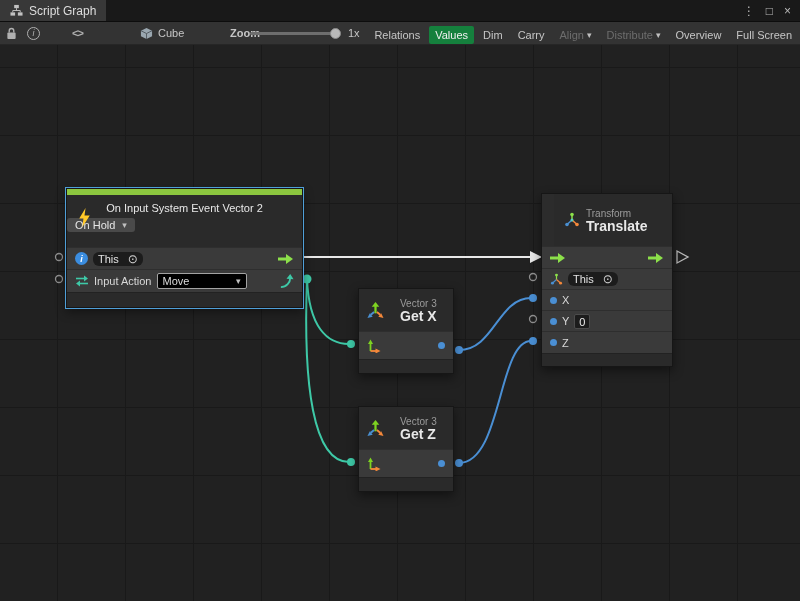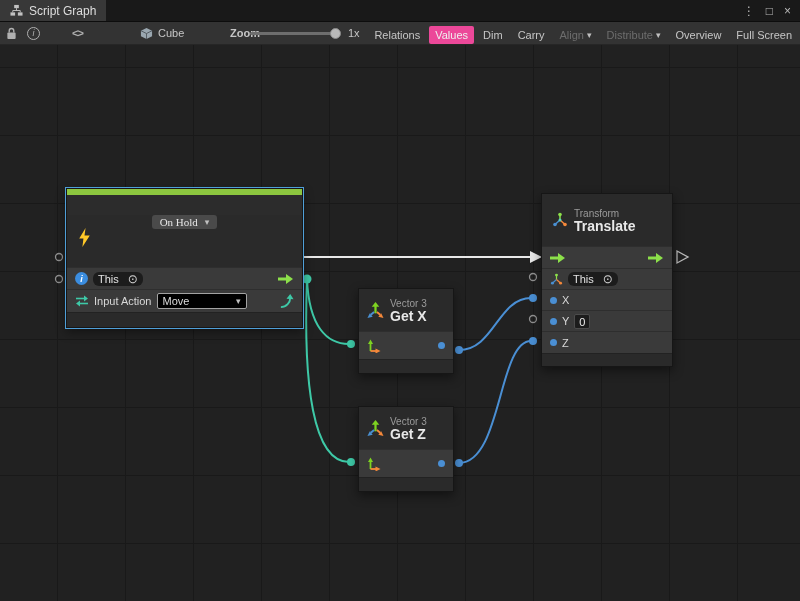--- a/index.html
+++ b/index.html
@@ -24,21 +24,21 @@
     background:#333333; border-bottom:1px solid #262626; font-size:11px; color:#c6c6c6; }
   .toolbar .abs { position:absolute; top:0; height:22px; display:flex; align-items:center; gap:5px; }
   .icon-info { width:13px; height:13px; border:1px solid #b0b0b0; border-radius:50%;
     font-size:9px; font-style:italic; display:flex; align-items:center; justify-content:center; color:#b0b0b0; }
   .icon-code { font-size:11px; letter-spacing:-1px; color:#b0b0b0; font-weight:bold; }
   .slider-track { position:relative; width:88px; height:3px; background:#6e6e6e; border-radius:2px; }
   .slider-handle { position:absolute; right:-3px; top:-4px; width:11px; height:11px;
     border-radius:50%; background:#b9b9b9; border:1px solid #8a8a8a; }
   .tb-buttons { position:absolute; right:2px; top:0; height:22px; display:flex; align-items:flex-end; gap:3px; }
   .tb-btn { padding:3px 6px; border-radius:2px; display:flex; align-items:center; gap:3px; white-space:nowrap; }
-  .tb-btn.active { background:#ec4899; color:#efefef;margin-top:12px; }
+  .tb-btn.active { background:#15803d; color:#efefef;margin-top:12px; }
   .tb-btn.disabled { color:#6d6d6d; }
 
   
   .canvas { position:absolute; top:45px; left:0; width:800px; height:556px;
     background-color:#212121;
     background-image:
       linear-gradient(to right, #191919 1px, transparent 1px),
       linear-gradient(to bottom, #191919 1px, transparent 1px);
     background-size:68px 68px, 68px 68px;
     background-position:57px 0, 0 22px; }
@@ -67,42 +67,42 @@
     color:#fff; font-size:9px; font-style:italic; font-weight:bold; flex:none;
     display:flex; align-items:center; justify-content:center; }
 
   
   .event-node { left:66px; top:143px; width:237px;
     box-shadow:0 0 0 1px #4f9fd8, 0 4px 10px rgba(0,0,0,.45); }
   .event-accent { height:6px; background:#8cc63f; }
   .ev-header { position:relative; height:52px; background:#2a2a2a; }
   .ev-header .bolt { position:absolute; left:10px; top:13px; }
   .ev-title { text-align:center; padding-top:7px; color:#e8e8e8; }
-  .ev-drop { display:flex; justify-content:center; margin-top:20px;font-family:Liberation Serif, serif; }
+  .ev-drop { display:flex; justify-content:flex-start; margin-top:4px; }
   .event-node .nrow.r1 { height:22px; }
   .event-node .nrow.r2 { height:23px;align-items:center; }
   .event-node .nfooter { height:15px; }
 
   
   .translate-node { left:541px; top:148px; width:132px; }
   .t-header { height:52px; background:#2a2a2a; display:flex; align-items:center;
-    gap:6px; padding:0 10px; }
+    gap:6px; padding:0 10px;margin-left:12px; }
   .translate-node .nrow { height:21px; }
   .translate-node .nrow.arrows { height:22px; }
   .translate-node .nrow.zrow { height:22px; }
   .translate-node .nfooter { height:13px; }
   .valbox { background:#1c1c1c; border:1px solid #4c4c4c; border-radius:2px;
     min-width:13px; height:15px; line-height:14px; padding:0 4px; color:#eee; text-align:left; }
 
   
   .get-node { width:96px; }
   .get-x-node { left:358px; top:243px; }
   .get-z-node { left:358px; top:361px; }
   .g-header { height:42px; background:#2a2a2a; display:flex; align-items:center;
-    gap:6px; padding:0 8px; }
+    gap:16px; padding:0 8px; }
   .get-node .nrow { height:28px; }
   .get-node .nfooter { height:14px; }
 </style>
 </head>
 <body>
 
 <div class="tabbar">
   <div class="tab">
     <svg width="13" height="13" viewBox="0 0 14 14">
       <rect x="4.5" y="1" width="5" height="3.5" fill="#c2c2c2"></rect>
@@ -208,20 +208,21 @@
 
     <polygon points="677,206 688,212 677,218" stroke="#bbbbbb" stroke-width="1.3" fill="none"></polygon>
   </svg>
 
   <div class="node event-node">
     <div class="event-accent"></div>
     <div class="ev-header">
       <svg class="bolt" width="15" height="19" viewBox="0 0 14 18">
         <polygon points="8,0 2,10 6,10 5,18 12,7 7,7" fill="#ffc828"></polygon>
       </svg>
+      <div class="ev-title">On Input System Event Vector 2</div>
       <div class="ev-drop">
         <span class="pill">
           <span>On Hold</span>
           <span class="caret">▾</span>
         </span>
       </div>
     </div>
     <div class="nrow r1">
       <span class="icon-info-blue">i</span>
       <span class="objfield">

